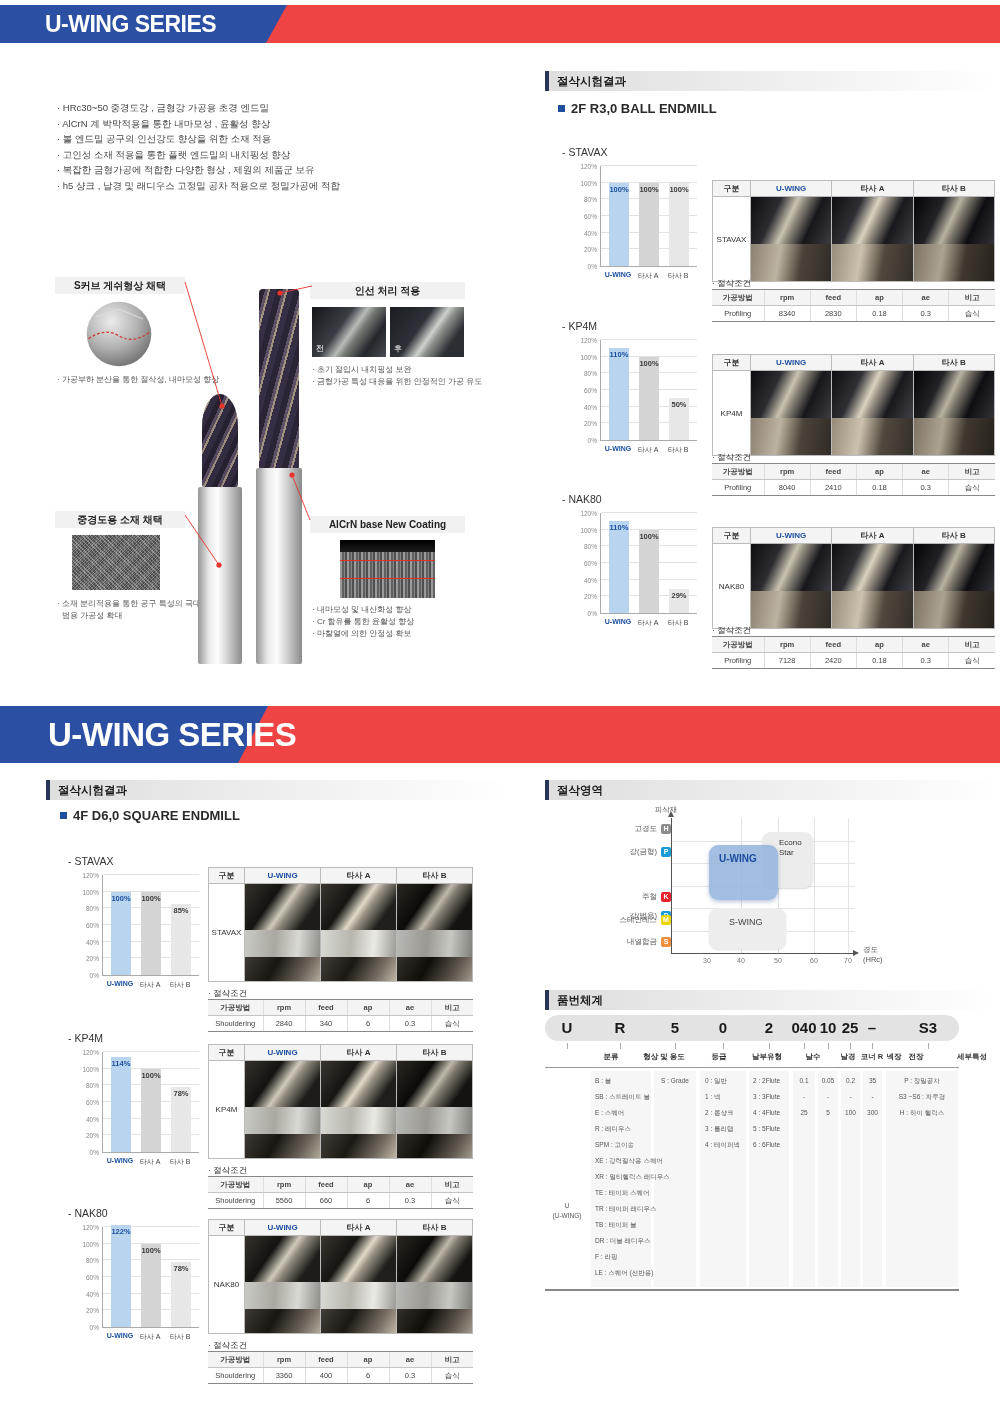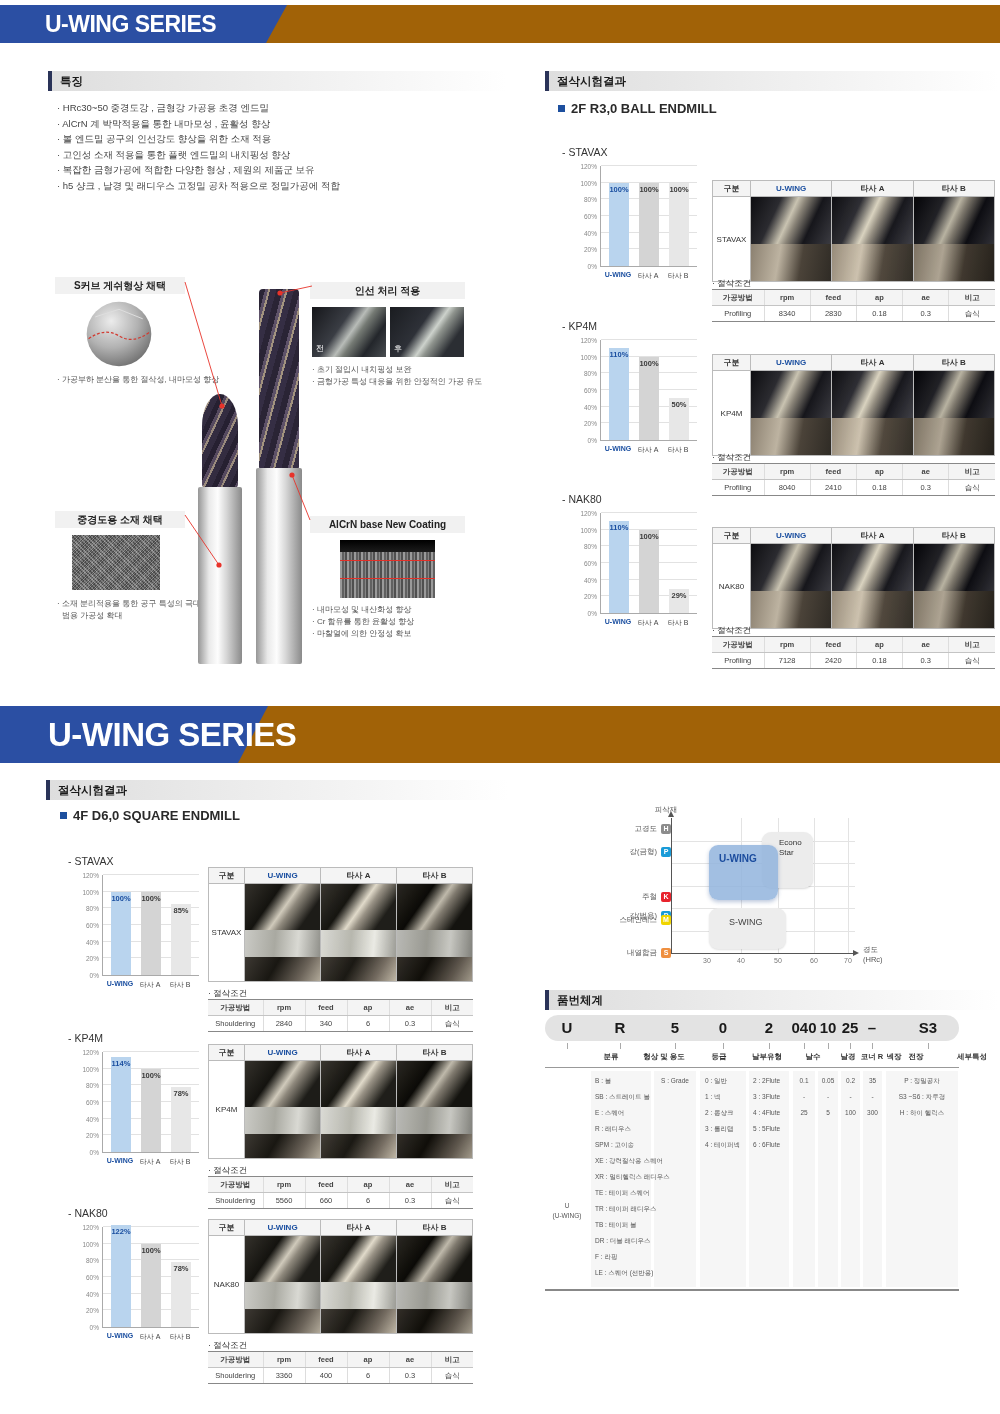--- a/index.html
+++ b/index.html
@@ -1,19 +1,19 @@
 <!DOCTYPE html>
 <html><head>
 <meta charset="utf-8">
 <style>
   html,body{margin:0;padding:0;background:#fff;}
   .page{position:relative;width:1000px;height:1414px;background:#fff;overflow:hidden;
         font-family:"Liberation Sans","DejaVu Sans",sans-serif;color:#333;}
   
-  .banner{position:absolute;left:0;width:1000px;background:#a16207;}
+  .banner{position:absolute;left:0;width:1000px;background:#ef4444;}
   .b1{top:5px;height:38px;}
   .b2{top:706px;height:57px;}
   .banner .dark{position:absolute;inset:0;background:#2b4fa3;}
   .b1 .dark{clip-path:polygon(0 0,287px 0,266px 100%,0 100%);}
   .b2 .dark{clip-path:polygon(0 0,268px 0,238px 100%,0 100%);}
   .banner .ttl{position:absolute;color:#fff;font-weight:bold;letter-spacing:-0.5px;}
   .b1 .ttl{left:45px;top:6px;font-size:23px;}
   .b2 .ttl{left:48px;top:10px;font-size:33px;}
   
   .sechead{position:absolute;height:20px;background:linear-gradient(90deg,#dedede,rgba(248,248,248,0));
@@ -116,23 +116,20 @@
 </head>
 <body>
 
 <div class="page">
 
   <div class="banner b1">
     <div class="dark"></div>
     <span class="ttl">U-WING SERIES</span>
   </div>
 
-  <div class="sechead" style="left:48px;top:71px;width:455px;">
-    <span>특징</span>
-  </div>
   <div class="feats" style="left:57px;top:100px;">
     <div>· HRc30~50 중경도강 , 금형강 가공용 초경 엔드밀</div>
     <div>· AlCrN 계 박막적용을 통한 내마모성 , 윤활성 향상</div>
     <div>· 볼 엔드밀 공구의 인선강도 향상을 위한 소재 적용</div>
     <div>· 고인성 소재 적용을 통한 플랫 엔드밀의 내치핑성 향상</div>
     <div>· 복잡한 금형가공에 적합한 다양한 형상 , 제원의 제품군 보유</div>
     <div>· h5 샹크 , 날경 및 래디우스 고정밀 공차 적용으로 정밀가공에 적합</div>
   </div>
 
   <div class="clabel" style="left:55px;top:277px;width:130px;">S커브 게쉬형상 채택</div>
@@ -848,20 +845,23 @@
               <td>400</td>
               <td>6</td>
               <td>0.3</td>
               <td>습식</td>
             </tr>
       </tbody>
         </table>
     </div>
   </div>
 
+  <div class="sechead" style="left:545px;top:780px;width:450px;">
+    <span>절삭영역</span>
+  </div>
   <div class="area">
 
     <div class="agl" style="left:126px;top:35.5px;width:184px;height:1px;"></div>
     <div class="agl" style="left:126px;top:58px;width:184px;height:1px;"></div>
     <div class="agl" style="left:126px;top:80.5px;width:184px;height:1px;"></div>
     <div class="agl" style="left:126px;top:103px;width:184px;height:1px;"></div>
     <div class="agl" style="left:126px;top:125.5px;width:184px;height:1px;"></div>
     <div class="agl" style="left:196px;top:13px;width:1px;height:135px;"></div>
     <div class="agl" style="left:233px;top:13px;width:1px;height:135px;"></div>
     <div class="agl" style="left:269px;top:13px;width:1px;height:135px;"></div>
@@ -892,21 +892,21 @@
         <span class="abadge" style="background: rgb(25, 155, 216);">P</span>
       </div>
     <div class="arow" style="top:86px;">
         <span class="al">주철</span>
         <span class="abadge" style="background: rgb(232, 35, 45);">K</span>
       </div>
     <div class="arow" style="top:109px;">
         <span class="al">스테인레스</span>
         <span class="abadge" style="background: rgb(240, 213, 0);">M</span>
       </div>
-    <div class="arow" style="top:142px;">
+    <div class="arow" style="top:131px;">
         <span class="al">내열합금</span>
         <span class="abadge" style="background: rgb(239, 143, 63);">S</span>
       </div>
 
     <span class="xtick" style="left:152px;">30</span>
     <span class="xtick" style="left:186px;">40</span>
     <span class="xtick" style="left:223px;">50</span>
     <span class="xtick" style="left:259px;">60</span>
     <span class="xtick" style="left:293px;">70</span>
   </div>

